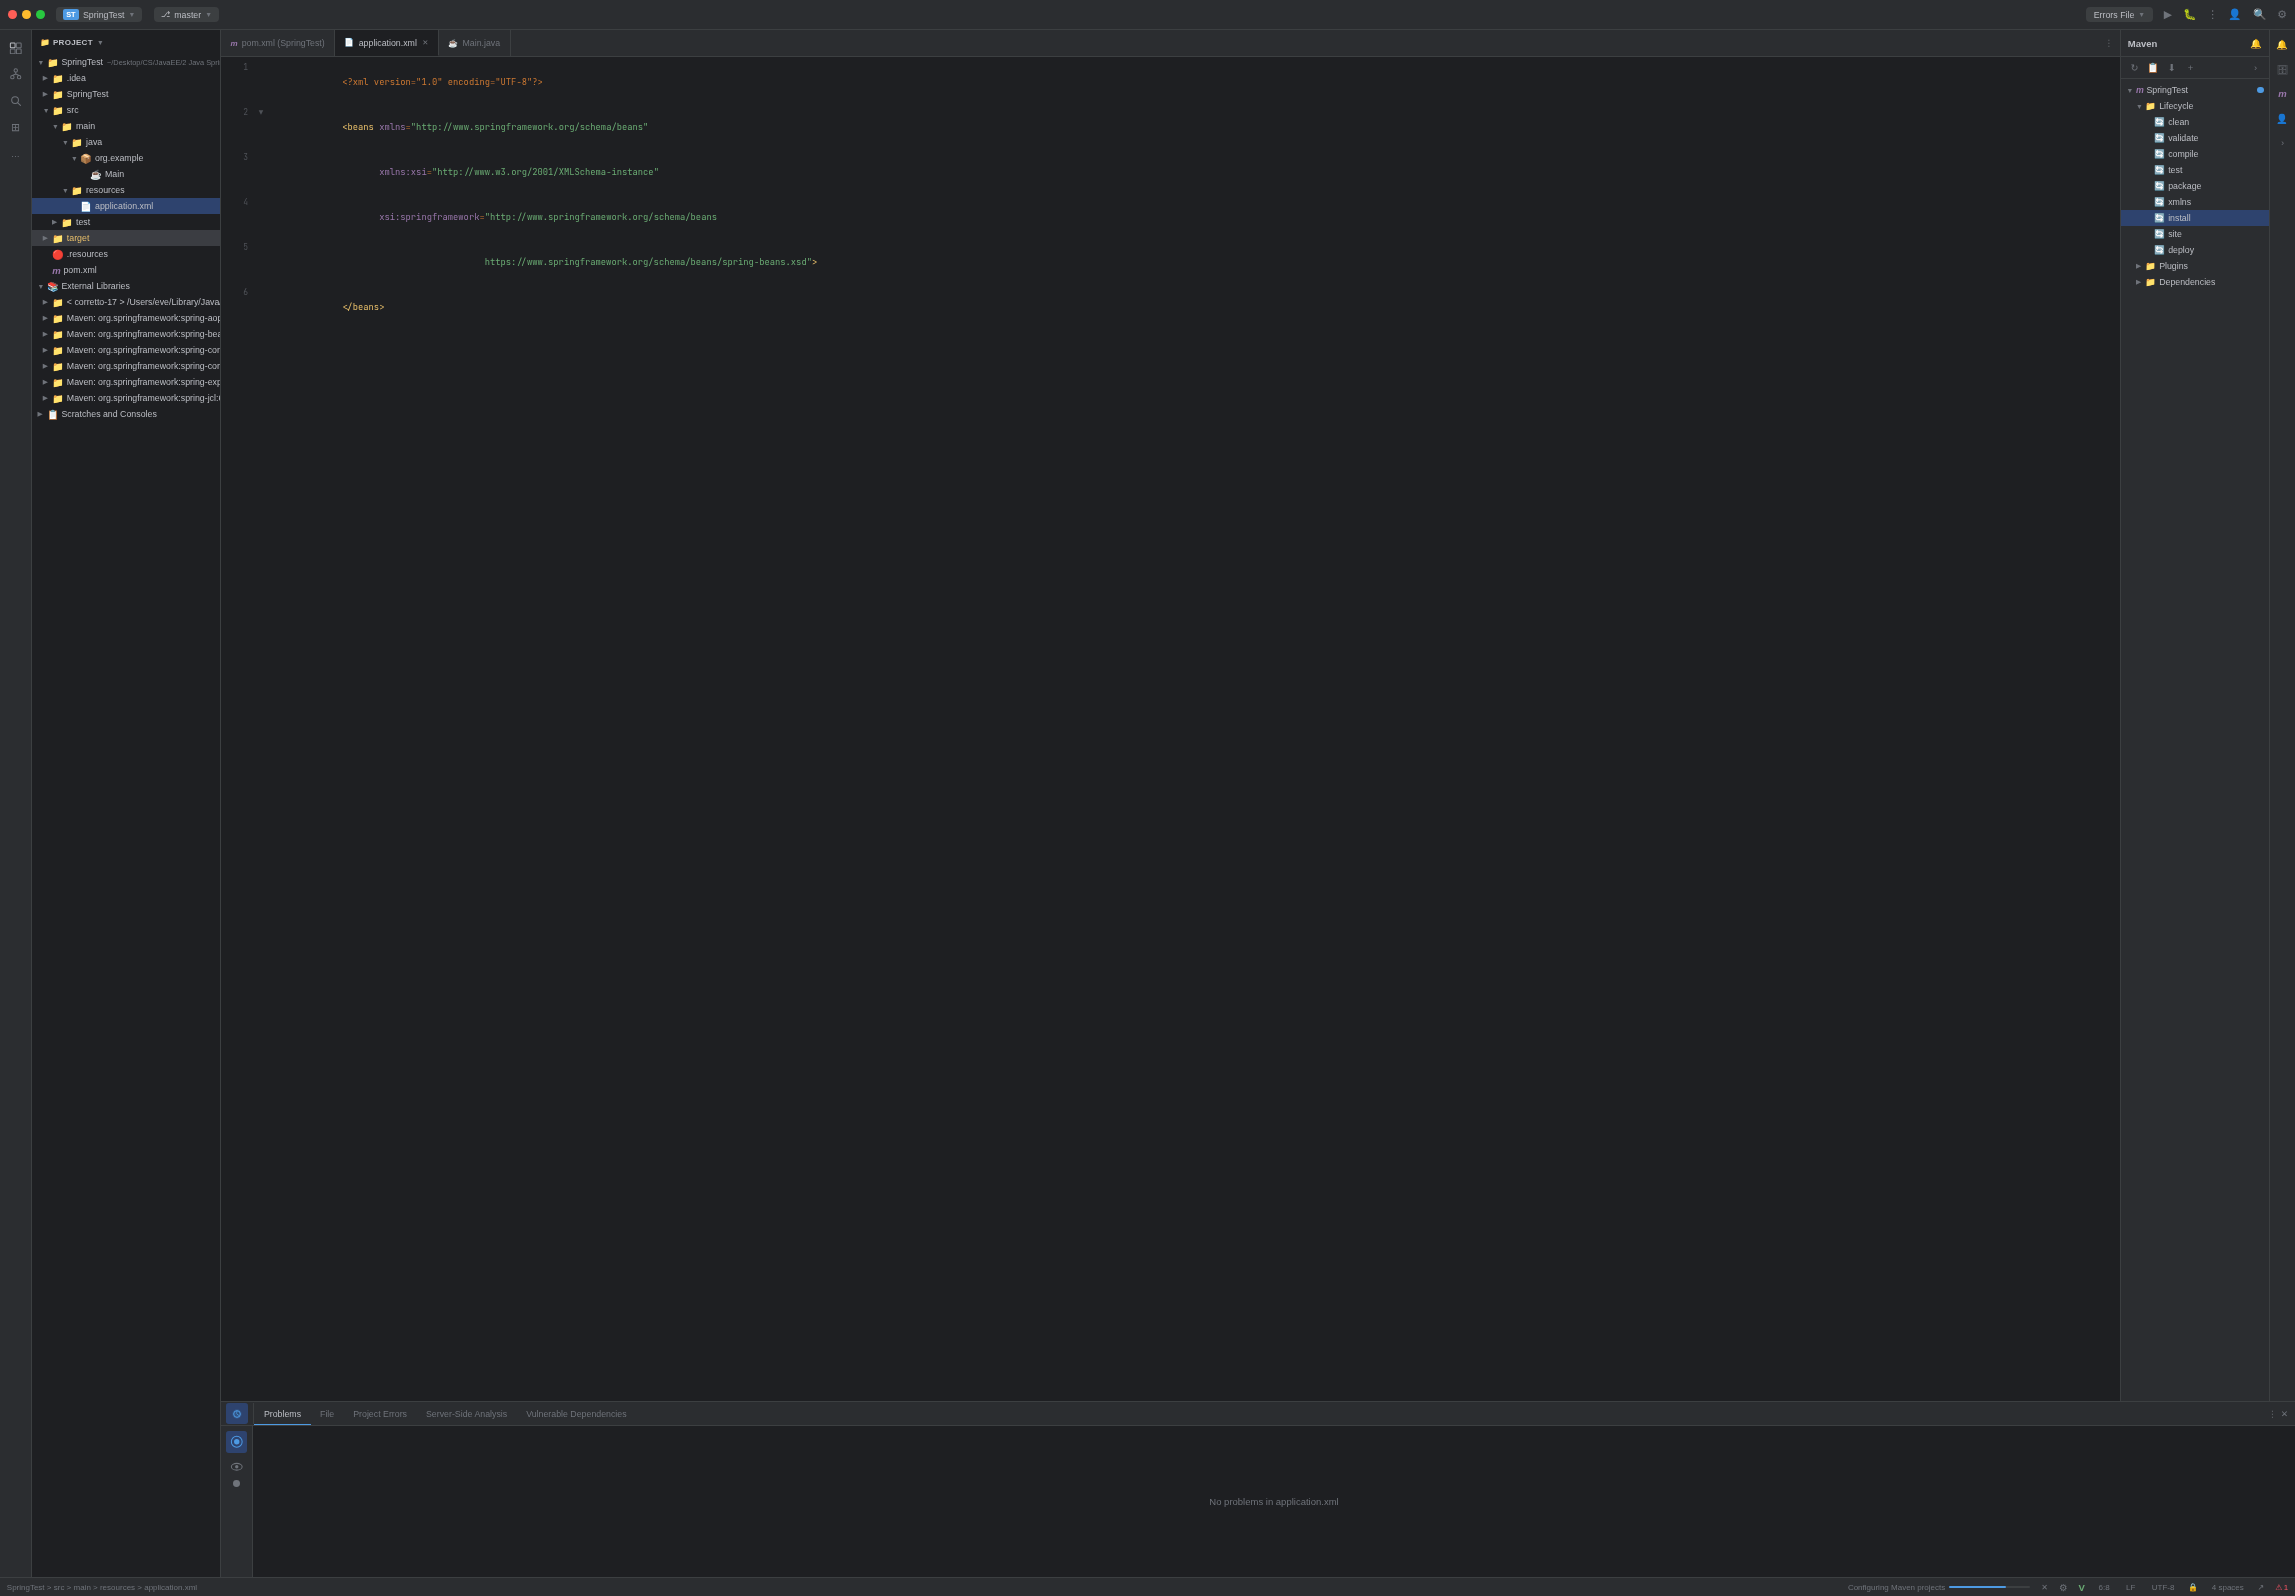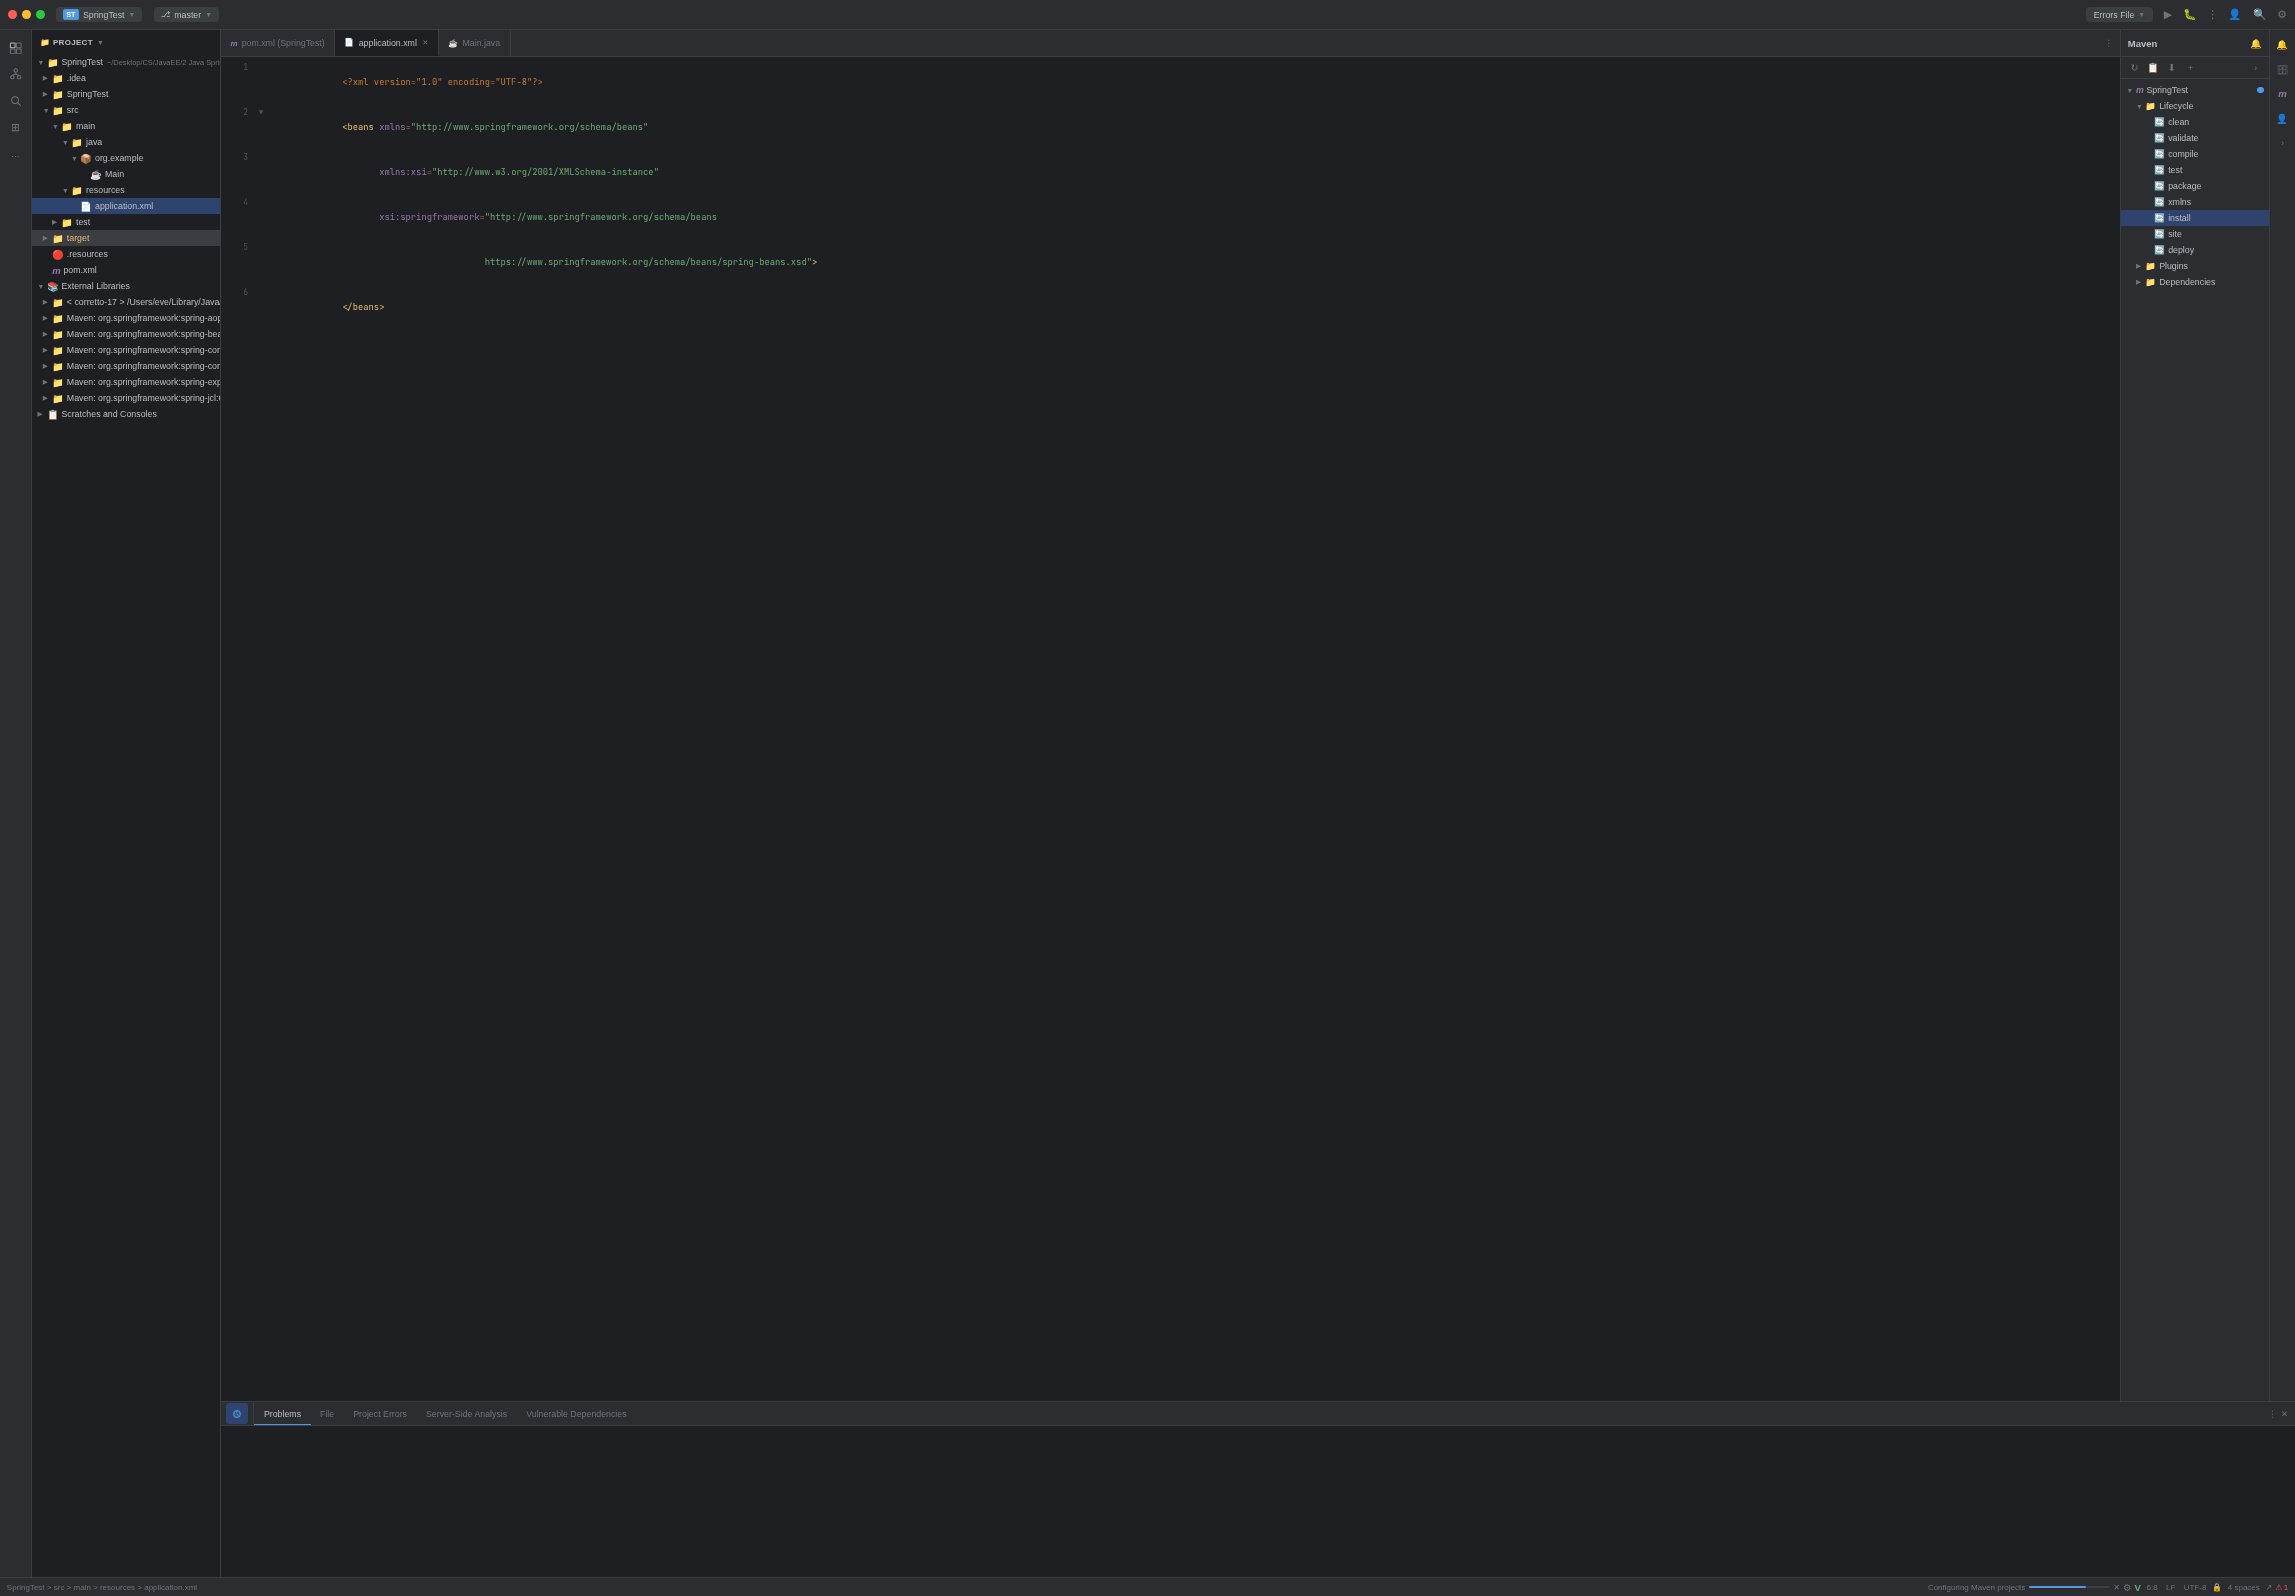--- a/index.html
+++ b/index.html
@@ -433,21 +433,21 @@
     .status-item {
       display: flex;
       align-items: center;
       gap: 2px;
       padding: 0 2.7px;
     }
     .status-right {
       margin-left: auto;
       display: flex;
       align-items: center;
-      gap: 3px;
+      gap: 11px;
     }
     .status-progress {
       display: flex;
       align-items: center;
       gap: 4px;
     }
     .progress-bar-bg {
       width: 81px;
       height: 2.7px;
       background: #3c3f41;
@@ -898,20 +898,42 @@
           <span>Server-Side Analysis</span>
         </div>
         <div class="bottom-tab">
           <span>Vulnerable Dependencies</span>
         </div>
         <div class="bottom-tab-actions">
           <span style="cursor:pointer;">⋮</span>
           <span style="cursor:pointer;">✕</span>
         </div>
       </div>
+      <div id="bottom-content">
+
+        <div id="bottom-left-tools">
+          <div class="bottom-tool-icon active">
+            <svg width="13.5" height="13.5" viewBox="0 0 20 20">
+              <circle cx="10" cy="10" r="8" fill="none" stroke="#4d9ae3" stroke-width="1.5"></circle>
+              <circle cx="10" cy="10" r="4" fill="#4d9ae3"></circle>
+            </svg>
+          </div>
+          <div class="bottom-tool-icon">
+            <svg width="13.5" height="13.5" viewBox="0 0 20 20">
+              <ellipse cx="10" cy="10" rx="8" ry="5" fill="none" stroke="#6f737a" stroke-width="1.5"></ellipse>
+              <circle cx="10" cy="10" r="2.5" fill="#6f737a"></circle>
+            </svg>
+          </div>
+          <div class="bottom-tool-icon" style="width:6.8px;height:6.8px;background:#6f737a;border-radius:50%;"></div>
+        </div>
+
+        <div id="bottom-main">
+          <span>No problems in application.xml</span>
+        </div>
+      </div>
     </div>
   </div>
 </div>
 
 <div id="status-bar">
   <span style="font-size:8px;color:#6f737a;">
     <span>SpringTest &gt; src &gt; main &gt; resources &gt; application.xml</span>
   </span>
   <div class="status-right">
     <div class="status-progress">

